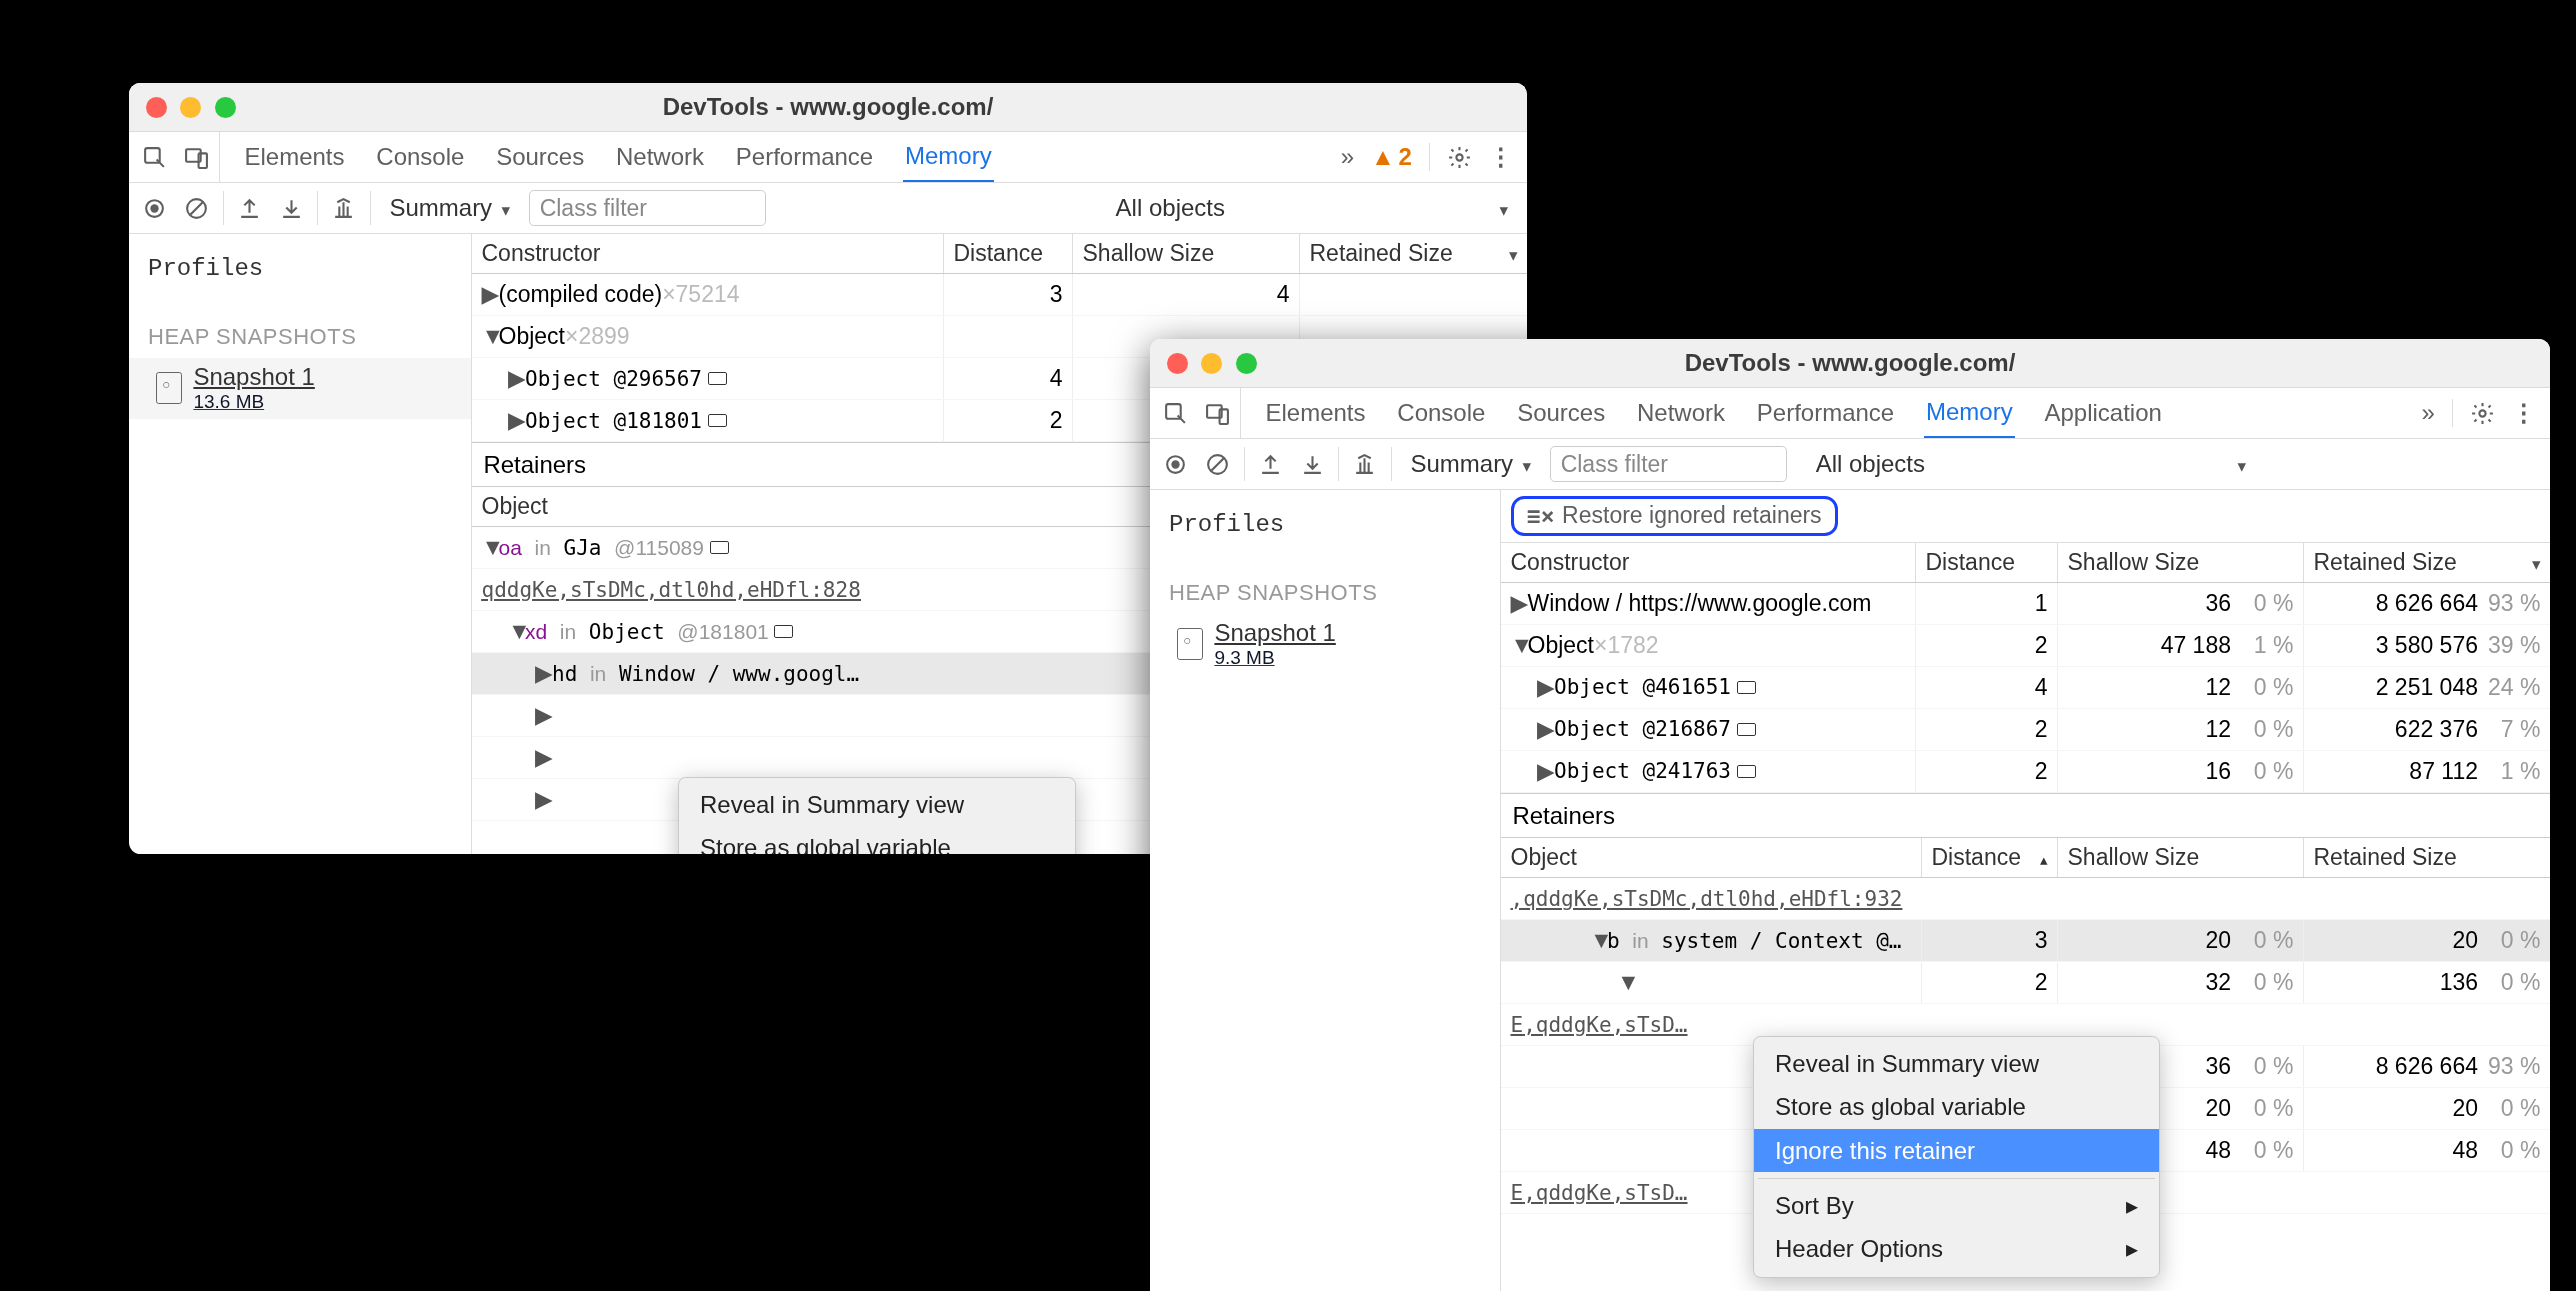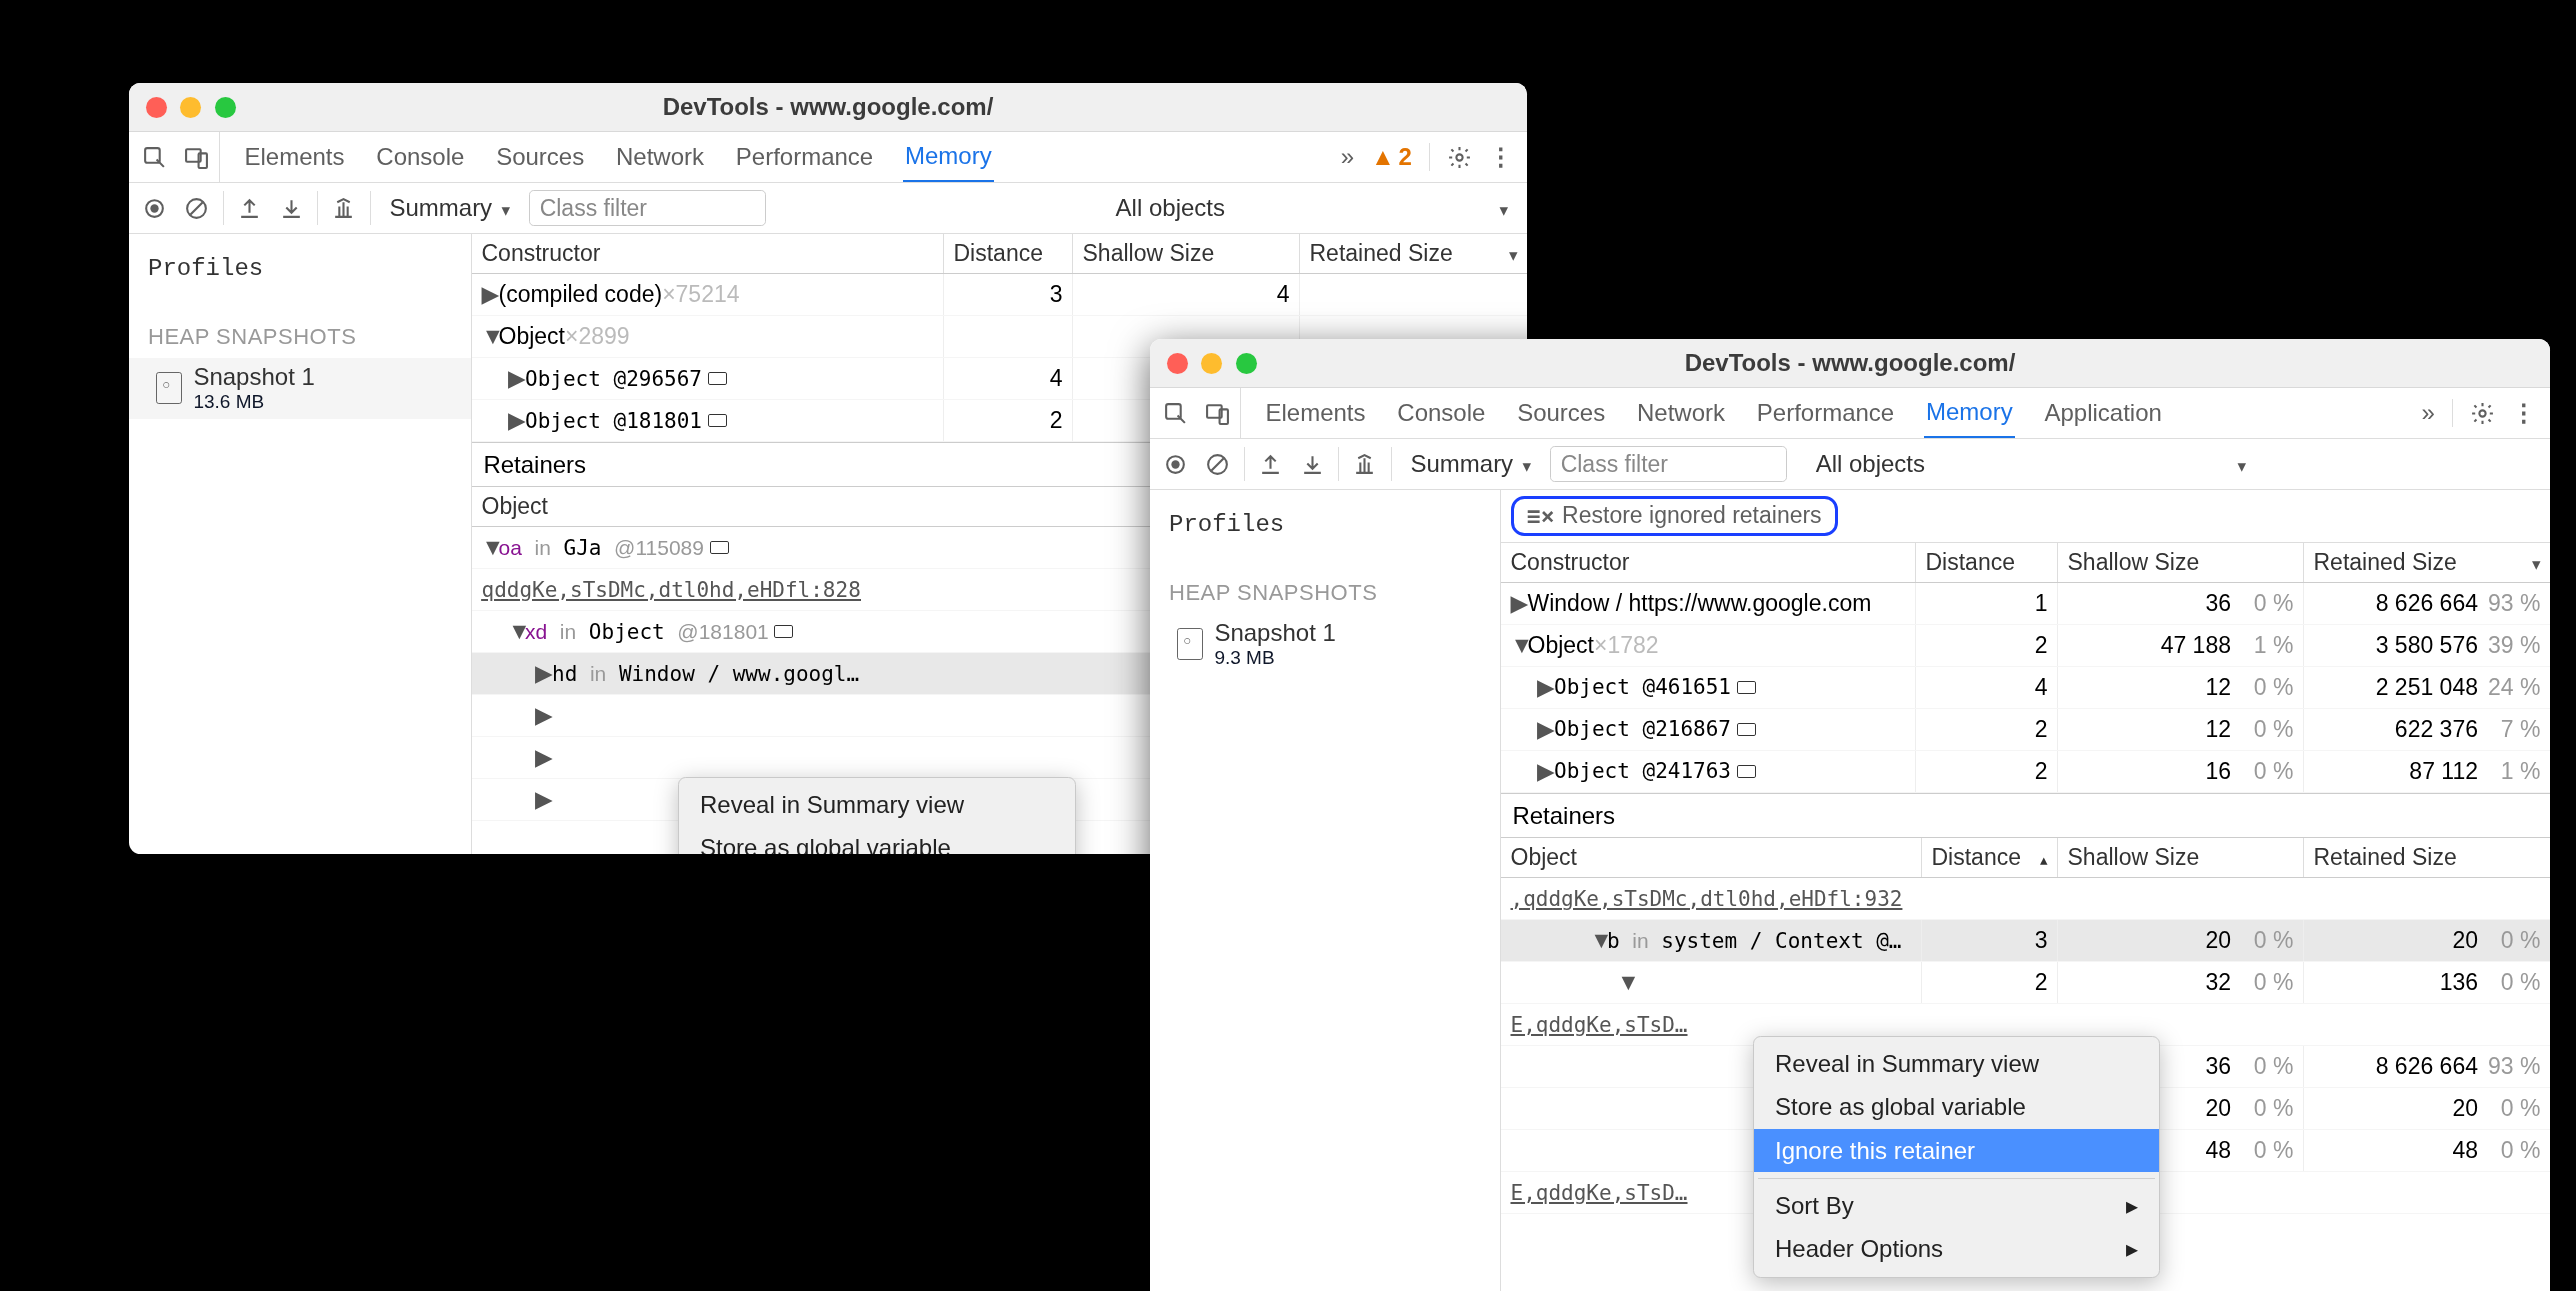--- a/index.html
+++ b/index.html
@@ -30,21 +30,21 @@
   .dropdown { display: flex; align-items: center; gap: 5.7px; padding: 0 5.7px; color: #333; cursor:pointer;}
   .input { border: 0.9px solid #ccc; border-radius: 4.7px; padding: 3.8px 9.5px; width: 237px; font-size: 23px; color: #333; background:#fff;}
   .input::placeholder { color:#888; }
 
   .body { display: flex; height: calc(100% - 49px - 51px - 51px); }
   .win2 .body { height: calc(100% - 49px - 51px - 51px); }
   .sidebar { width: 343px; border-right: 0.9px solid #ddd; padding: 13.3px 0; font-size: 24px; color: #333; }
   .win2 .sidebar { width: 351px; }
   .sb-title { padding: 7.6px 19px; font-weight: 400; font-family: Liberation Mono, monospace; }
   .sb-section { padding: 7.6px 19px; color: #999; font-size: 22px; font-weight: 500; letter-spacing: 0.5px; margin-top: 27px; }
-  .sb-item { display: flex; align-items: center; gap: 11.4px; padding: 5.7px 19px 5.7px 26.5px; background: #f0f0f0; cursor:pointer;}
+  .sb-item { display: flex; align-items: center; gap: 11.4px; padding: 5.7px 19px 5.7px 26.5px; background: #f0f0f0; cursor:pointer;text-decoration:underline;}
   .win2 .sb-item { background: transparent; }
   .win1 .sb-item { background: #f5f5f5; }
   .sb-item .name { font-size: 24px; }
   .sb-item .sub { font-size: 19px; color: #0f172a; }
   .doc-icon { width: 26.5px; height: 32px; border: 1.9px solid #666; border-radius: 2.8px; position: relative; display:inline-block; }
   .doc-icon::after { content:"○"; position:absolute; top:3.8px; left:5.7px; font-size:13.3px; color:#666; }
 
   .main { flex: 1; display: flex; flex-direction: column; min-width:0; }
   .restore-wrap { padding: 5.7px 9.5px; border-bottom:0.9px solid #ddd; }
   .restore { display:inline-flex; align-items:center; gap:7.6px; padding: 3.8px 13.3px; border:3.8px solid #1a3fff; border-radius: 13.3px; background:#fff; color:#5f5f5f; font-size:23px; cursor:pointer;}

